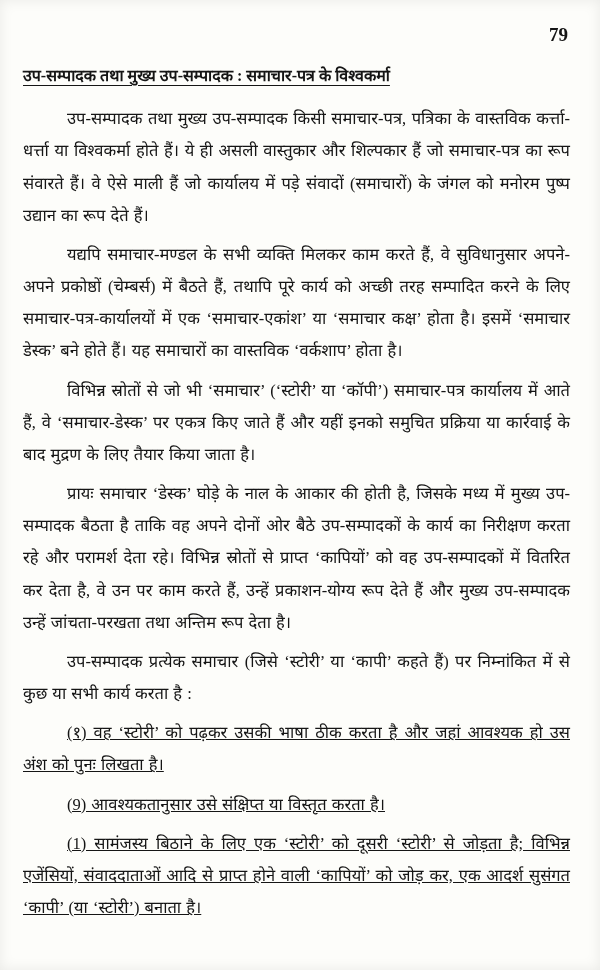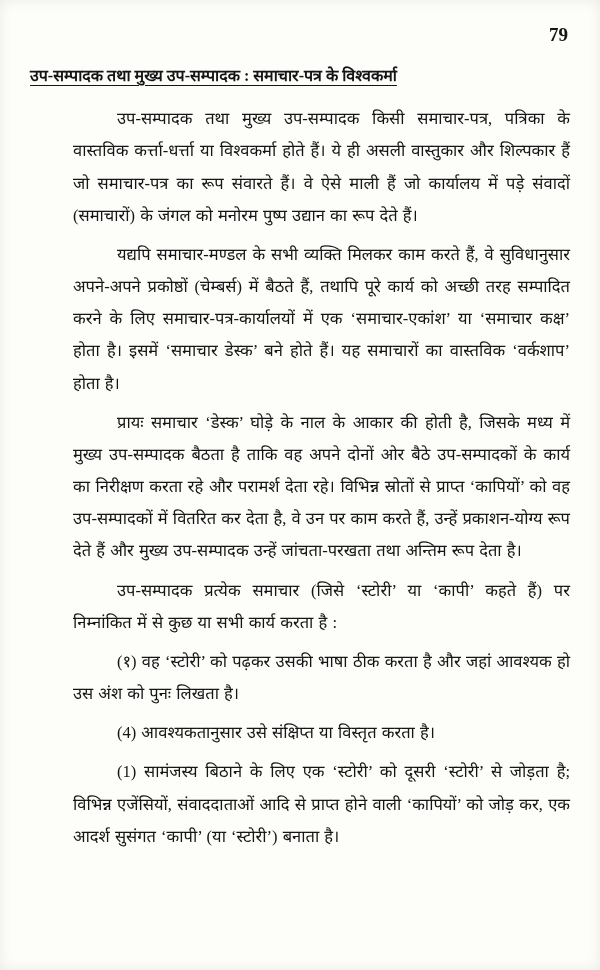--- a/index.html
+++ b/index.html
@@ -1,29 +1,29 @@
 <!DOCTYPE html>
 <html><head>
 <meta charset="utf-8">
 <style>
-  * { box-sizing: border-box; margin-left: 43px; }
+  * { box-sizing: border-box; }
   html, body {
     margin: 0;
     padding: 0;
     background: #d8d5d0;
   }
   .scan-page {
     position: relative;
     width: 600px;
     height: 970px;
     margin: 0 auto;
     background: #fdfdfa;
     color: #151515;
     font-family: "Liberation Serif", "DejaVu Serif", serif;
-    padding: 20px 30px 20px 30px;
+    padding: 20px 30px 20px 23px;
     overflow: hidden;
     box-shadow: inset 0 0 14px rgba(0,0,0,0.08);
   }
   .page-number {
     text-align: right;
     font-weight: bold;
     font-size: 19px;
     margin: 4px 2px 18px 0;
   }
   .chapter-title {
@@ -38,34 +38,36 @@
   .body-text p {
     font-size: 16.5px;
     line-height: 1.95;
     text-align: justify;
     margin: 0 0 7px 0;
     text-indent: 44px;
     word-spacing: 1px;
   }
   .body-text p.list-item {
     margin-bottom: 7px;
+    text-decoration: underline;
   }
 </style>
 </head>
 <body>
 
 <div class="scan-page">
 
   <div class="page-number">79</div>
 
   <h1 class="chapter-title">उप-सम्पादक तथा मुख्य उप-सम्पादक : समाचार-पत्र के विश्वकर्मा</h1>
 
   <div class="body-text">
     <p>उप-सम्पादक तथा मुख्य उप-सम्पादक किसी समाचार-पत्र, पत्रिका के वास्तविक कर्त्ता-धर्त्ता या विश्वकर्मा होते हैं। ये ही असली वास्तुकार और शिल्पकार हैं जो समाचार-पत्र का रूप संवारते हैं। वे ऐसे माली हैं जो कार्यालय में पड़े संवादों (समाचारों) के जंगल को मनोरम पुष्प उद्यान का रूप देते हैं।</p>
     <p>यद्यपि समाचार-मण्डल के सभी व्यक्ति मिलकर काम करते हैं, वे सुविधानुसार अपने-अपने प्रकोष्ठों (चेम्बर्स) में बैठते हैं, तथापि पूरे कार्य को अच्छी तरह सम्पादित करने के लिए समाचार-पत्र-कार्यालयों में एक ‘समाचार-एकांश’ या ‘समाचार कक्ष’ होता है। इसमें ‘समाचार डेस्क’ बने होते हैं। यह समाचारों का वास्तविक ‘वर्कशाप’ होता है।</p>
+    <p>विभिन्न स्रोतों से जो भी ‘समाचार’ (‘स्टोरी’ या ‘कॉपी’) समाचार-पत्र कार्यालय में आते हैं, वे ‘समाचार-डेस्क’ पर एकत्र किए जाते हैं और यहीं इनको समुचित प्रक्रिया या कार्रवाई के बाद मुद्रण के लिए तैयार किया जाता है।</p>
     <p>प्रायः समाचार ‘डेस्क’ घोड़े के नाल के आकार की होती है, जिसके मध्य में मुख्य उप-सम्पादक बैठता है ताकि वह अपने दोनों ओर बैठे उप-सम्पादकों के कार्य का निरीक्षण करता रहे और परामर्श देता रहे। विभिन्न स्रोतों से प्राप्त ‘कापियों’ को वह उप-सम्पादकों में वितरित कर देता है, वे उन पर काम करते हैं, उन्हें प्रकाशन-योग्य रूप देते हैं और मुख्य उप-सम्पादक उन्हें जांचता-परखता तथा अन्तिम रूप देता है।</p>
     <p>उप-सम्पादक प्रत्येक समाचार (जिसे ‘स्टोरी’ या ‘कापी’ कहते हैं) पर निम्नांकित में से कुछ या सभी कार्य करता है :</p>
     <p class="list-item">(१) वह ‘स्टोरी’ को पढ़कर उसकी भाषा ठीक करता है और जहां आवश्यक हो उस अंश को पुनः लिखता है।</p>
-    <p class="list-item">(4) आवश्यकतानुसार उसे संक्षिप्त या विस्तृत करता है।</p>
+    <p class="list-item">(9) आवश्यकतानुसार उसे संक्षिप्त या विस्तृत करता है।</p>
     <p class="list-item">(1) सामंजस्य बिठाने के लिए एक ‘स्टोरी’ को दूसरी ‘स्टोरी’ से जोड़ता है; विभिन्न एजेंसियों, संवाददाताओं आदि से प्राप्त होने वाली ‘कापियों’ को जोड़ कर, एक आदर्श सुसंगत ‘कापी’ (या ‘स्टोरी’) बनाता है।</p>
   </div>
 
 </div>
 
 </body></html>

